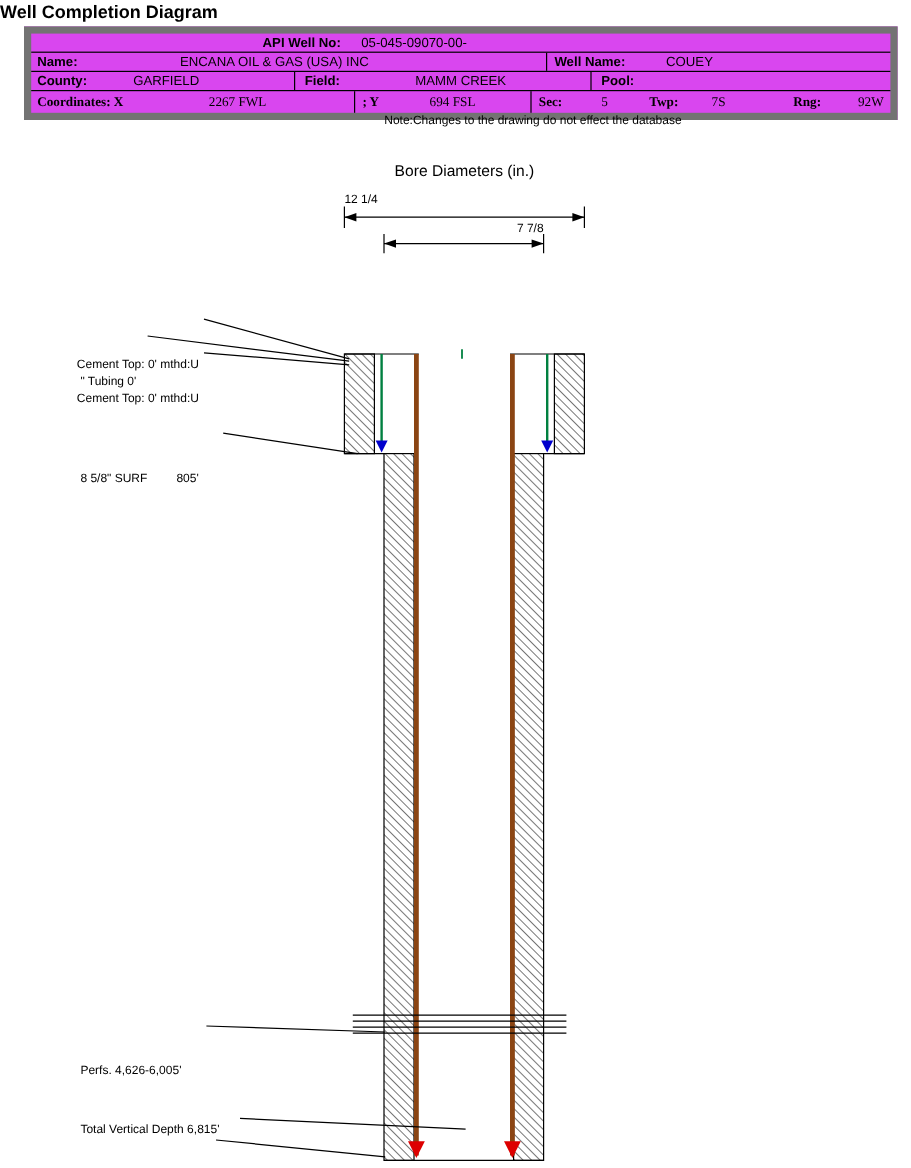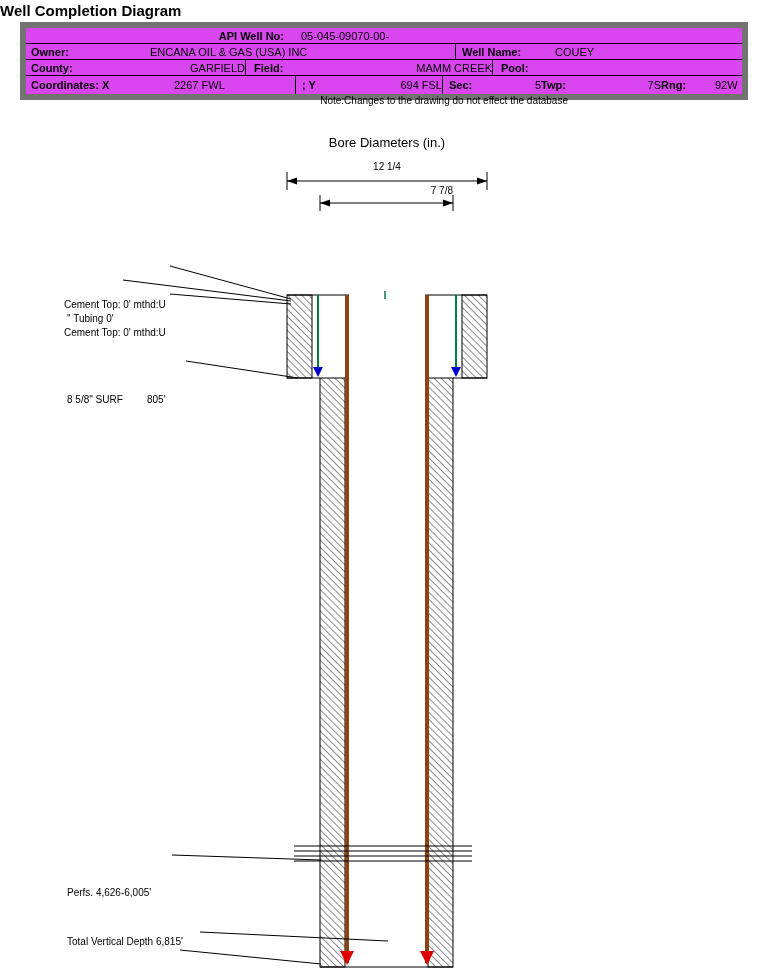--- a/index.html
+++ b/index.html
@@ -12,49 +12,49 @@
     text-align:left; font-weight:bold; font-size:15px;
   }
   .info-table {
     position:absolute; left:20px; top:22px; width:716px;
     border:6px solid #737373; background:#d946ef;
   }
   .trow {
     display:flex; height:16px; line-height:16px; font-size:11px;
     border-bottom:1px solid #000; box-sizing:border-box;
   }
-  .trow:last-child { border-bottom:none; height:18px; line-height:18px; }
+  .trow:last-child { border-bottom:none; height:18px; line-height:18px;font-family:Liberation Serif, serif; }
   .cell { box-sizing:border-box; white-space:nowrap; }
   .b { font-weight:bold; }
   .sep { border-right:1px solid #000; }
-  .ctr { text-align:right; }
+  .ctr { text-align:left; }
   .note {
     position:absolute; left:168px; top:95px; width:400px;
     text-align:right; font-size:10px;
   }
   .lbl { position:absolute; font-size:10px; white-space:nowrap;margin-top:40px; }
   .bore-title { position:absolute; left:287px; top:135px; width:200px; text-align:center; font-size:13px; }
-  .dim-lbl-outer { position:absolute; left:287px; top:161px; width:200px; text-align:center; font-size:10px; }
+  .dim-lbl-outer { position:absolute; left:287px; top:161px; width:200px; text-align:left; font-size:10px; }
   .dim-lbl-inner { position:absolute; left:320px; top:185px; width:133px; text-align:right; font-size:10px; }
   .diagram { position:absolute; left:0; top:0; }
 </style>
 </head>
 <body>
 
 <div class="page">
 
   <div class="title">Well Completion Diagram</div>
 
   <div class="info-table">
     <div class="trow">
       <div class="cell b" style="width:258px;text-align:right">API Well No:</div>
       <div class="cell" style="padding-left:17px;flex:1">05-045-09070-00-</div>
     </div>
     <div class="trow">
-      <div class="cell b" style="width:118px;padding-left:5px">Owner:</div>
+      <div class="cell b" style="width:118px;padding-left:5px">Name:</div>
       <div class="cell sep" style="width:312px;padding-left:6px">ENCANA OIL &amp; GAS (USA) INC</div>
       <div class="cell b" style="width:97px;padding-left:6px">Well Name:</div>
       <div class="cell" style="flex:1;padding-left:2px">COUEY</div>
     </div>
     <div class="trow">
       <div class="cell b" style="width:85px;padding-left:5px">County:</div>
       <div class="cell ctr sep" style="width:135px">GARFIELD</div>
       <div class="cell b" style="width:100px;padding-left:8px">Field:</div>
       <div class="cell ctr sep" style="width:147px">MAMM CREEK</div>
       <div class="cell b" style="width:60px;padding-left:8px">Pool:</div>

